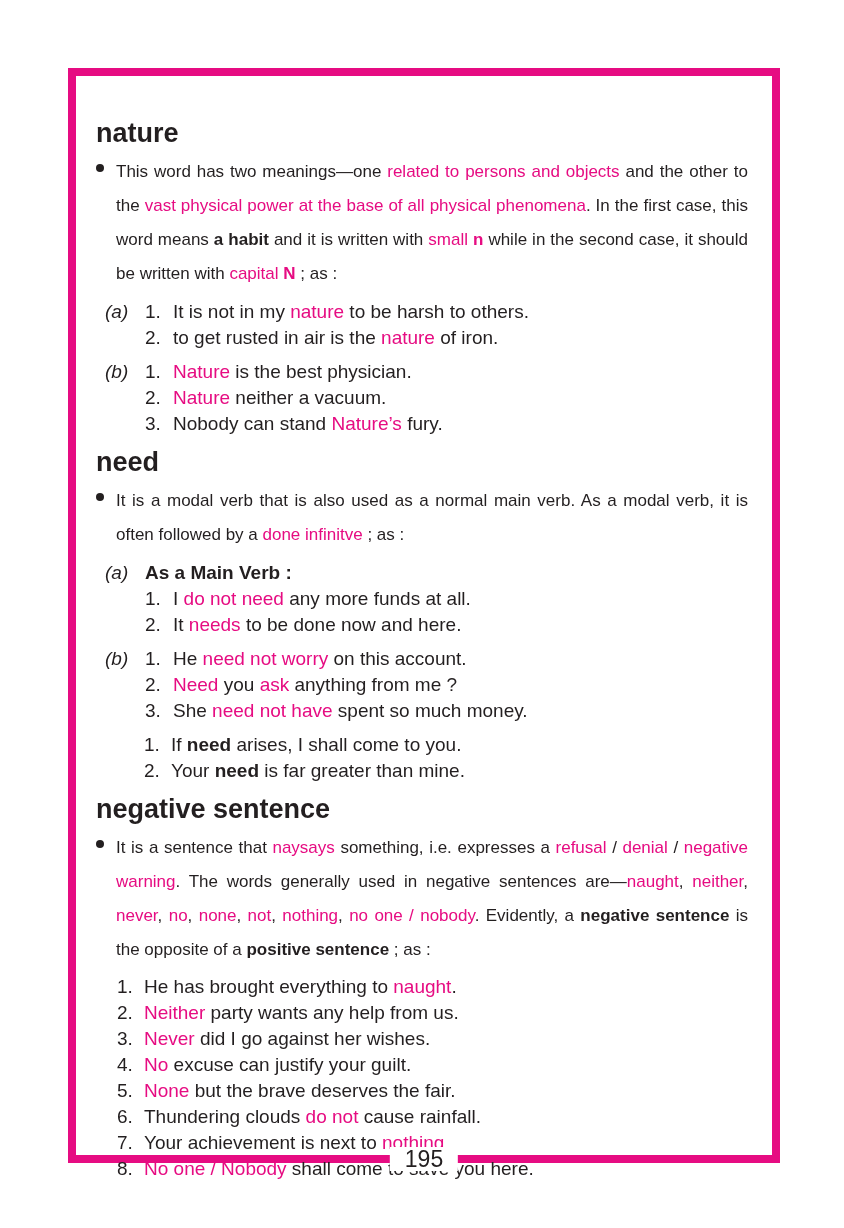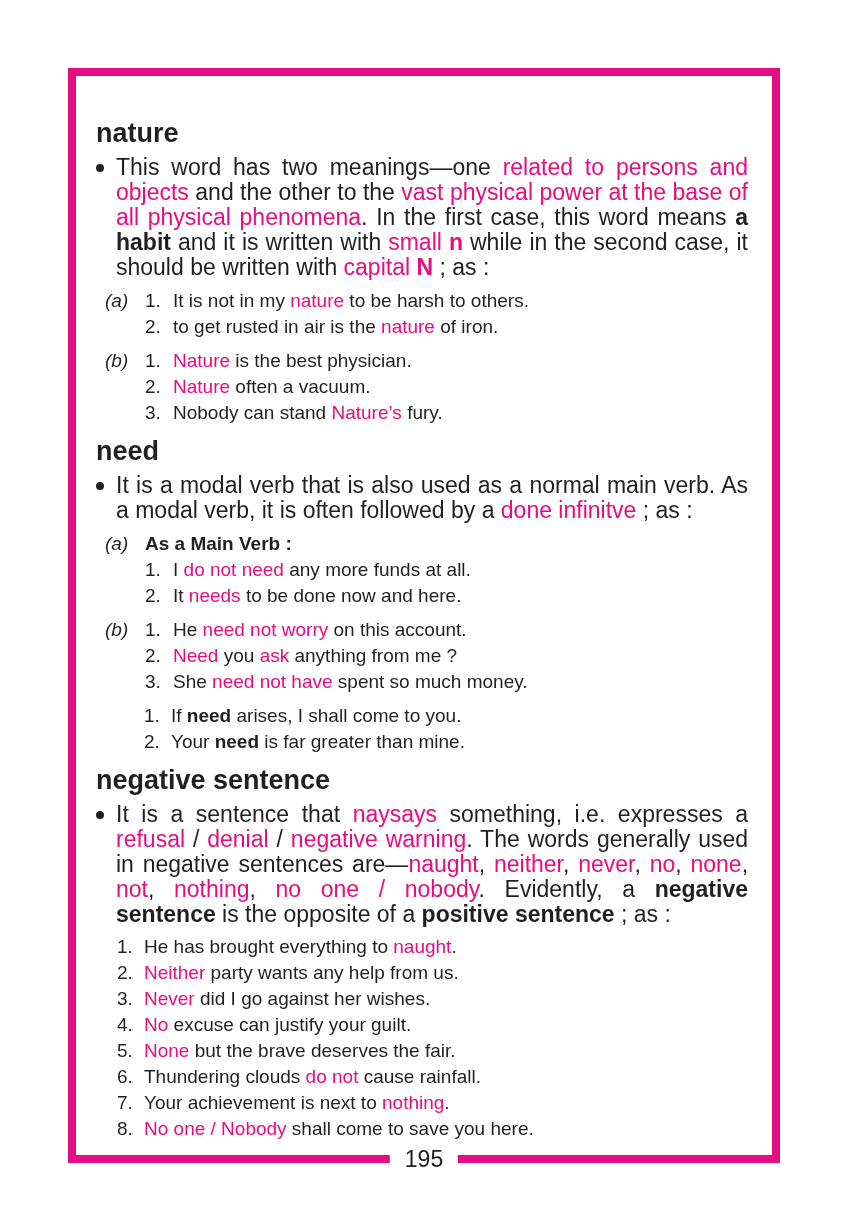--- a/index.html
+++ b/index.html
@@ -41,22 +41,22 @@
   }
   .dot::before{
     content:"";
     display:block;
     width:8px;height:8px;
     border-radius:50%;
     background:var(--ink);
   }
   .btext{
     flex:1;
-    font-size:23px;
-    line-height:25px;
+    font-size:17px;
+    line-height:34px;
     text-align:justify;
   }
   .seg.pink{color:var(--accent);}
   .seg.bold{font-weight:bold;}
   .seg.pinkbold{color:var(--accent);font-weight:bold;}
   .seg.italic{}
   .sublist{
     display:flex;
     margin:8px 0 8px 9px;
     font-size:19px;
@@ -119,21 +119,21 @@
         </div>
         <div class="sublist">
           <div class="slabel">(b)</div>
           <div class="sbody">
             <div class="numitem">
               <span class="ninum">1.</span>
               <div class="nitext"><span class="seg pink">Nature</span><span class="seg plain"> is the best physician.</span></div>
             </div>
             <div class="numitem">
               <span class="ninum">2.</span>
-              <div class="nitext"><span class="seg pink">Nature</span><span class="seg plain"> often a vacuum.</span></div>
+              <div class="nitext"><span class="seg pink">Nature</span><span class="seg plain"> neither a vacuum.</span></div>
             </div>
             <div class="numitem">
               <span class="ninum">3.</span>
               <div class="nitext"><span class="seg plain">Nobody can stand </span><span class="seg pink">Nature’s</span><span class="seg plain"> fury.</span></div>
             </div>
           </div>
         </div>
       </section>
       <section class="entry">
         <h2 class="entry-title">need</h2>

